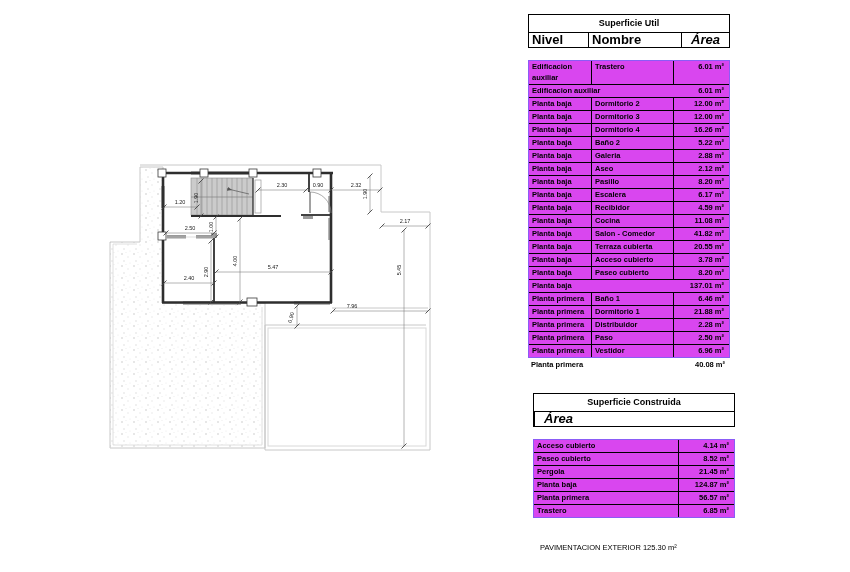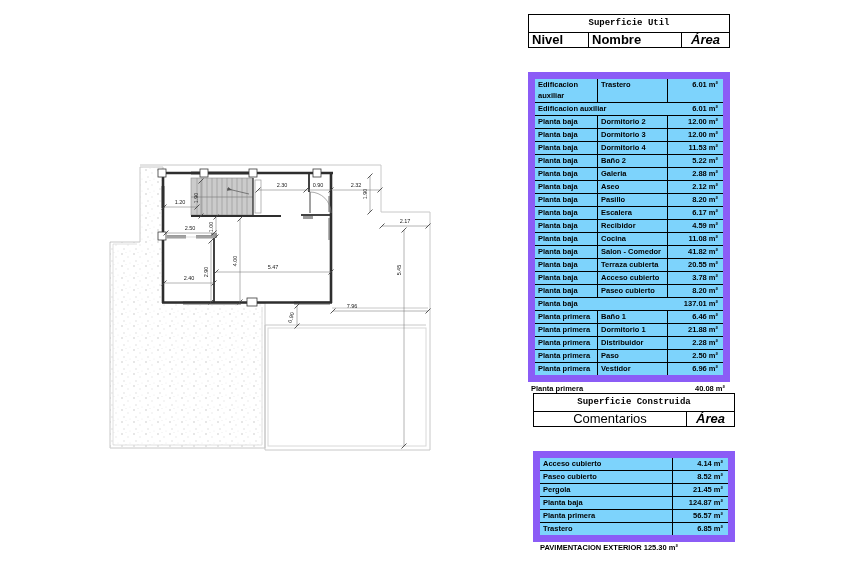--- a/index.html
+++ b/index.html
@@ -3,43 +3,43 @@
 <meta charset="utf-8">
 <style>
   html,body{margin:0;padding:0;background:#fff;}
   #canvas{position:relative;width:850px;height:572px;background:#ffffff;overflow:hidden;
           font-family:"Liberation Sans",sans-serif;color:#000;}
   svg{position:absolute;left:0;top:0;}
 
   
   .tbl{position:absolute;width:202px;font-weight:700;}
   .titlebox{border:1px solid #000;background:#fff;}
-  .t-title{height:17px;line-height:17px;text-align:center;font-size:9px;border-bottom:1px solid #000;font-family:Liberation Mono, monospace;}
+  .t-title{height:17px;line-height:17px;text-align:center;font-size:9px;border-bottom:1px solid #000;}
   .headrow{display:flex;height:14px;line-height:14px;font-size:13px;}
   .gap{height:12px;}
-  .databox{border:7px solid #8b5cf6;background:#7dd3fc;margin-top:12px;}
+  .databox{border:1px solid #8b5cf6;background:#d946ef;}
   .trow{display:flex;border-bottom:1px solid #000;font-size:7.5px;height:12px;line-height:12px;}
   .databox .trow:last-child{border-bottom:none;}
   .trow.tall{height:23px;line-height:11px;}
   .c{padding:0 3px;white-space:nowrap;overflow:hidden;}
   .tall .col-nivel{white-space:normal;}
   .col-nivel{width:56px;border-right:1px solid #000;}
   .col-nombre{flex:1;border-right:1px solid #000;}
   .col-area{width:47px;text-align:right;padding-right:5px;}
   .summary .col-label{flex:1;}
   .two .col-label{flex:1;border-right:1px solid #000;}
   .afterrow{display:flex;font-size:7.5px;height:13px;line-height:13px;}
   .afterrow .col-label{flex:1;padding:0 3px;}
   .afterrow .col-area{width:47px;text-align:right;padding-right:5px;}
   
   .h-nivel{width:56px;border-right:1px solid #000;padding-left:3px;}
   .h-nombre{flex:1;border-right:1px solid #000;padding-left:3px;}
   .h-area{width:47px;text-align:center;font-style:italic;}
   .h-label{flex:1;text-align:center;font-weight:400;}
-  #footer-note{position:absolute;left:540px;top:543px;font-size:7.5px;font-weight:700;}
+  #footer-note{position:absolute;left:540px;top:543px;font-size:7.5px;font-weight:400;}
 </style>
 </head>
 <body>
 
 <div id="canvas">
 
   <svg width="850" height="572" viewBox="0 0 850 572">
     <defs>
       <pattern id="stip" patternUnits="userSpaceOnUse" width="12" height="12">
         <circle cx="2" cy="2" r="0.9" fill="#dcdcdc"></circle>
@@ -222,21 +222,21 @@
           <div class="c col-area">12.00 m²</div>
         </div>
         <div class="trow">
           <div class="c col-nivel">Planta baja</div>
           <div class="c col-nombre">Dormitorio 3</div>
           <div class="c col-area">12.00 m²</div>
         </div>
         <div class="trow">
           <div class="c col-nivel">Planta baja</div>
           <div class="c col-nombre">Dormitorio 4</div>
-          <div class="c col-area">11.53 m²</div>
+          <div class="c col-area">16.26 m²</div>
         </div>
         <div class="trow">
           <div class="c col-nivel">Planta baja</div>
           <div class="c col-nombre">Baño 2</div>
           <div class="c col-area">5.22 m²</div>
         </div>
         <div class="trow">
           <div class="c col-nivel">Planta baja</div>
           <div class="c col-nombre">Galeria</div>
           <div class="c col-area">2.88 m²</div>
@@ -321,21 +321,20 @@
           <div class="col-label">Planta primera</div>
           <div class="col-area">40.08 m²</div>
         </div>
       </div>
   </div>
 
   <div class="tbl" id="tbl-cons" style="left:533px;top:393px;">
     <div class="titlebox">
       <div class="t-title">Superficie Construida</div>
       <div class="headrow">
-        <div class="h-label">Comentarios</div>
         <div class="h-area" style="border-left:1px solid #000;">Área</div>
       </div>
     </div>
     <div class="gap"></div>
     <div class="databox">
         <div class="trow two">
           <div class="c col-label">Acceso cubierto</div>
           <div class="c col-area">4.14 m²</div>
         </div>
         <div class="trow two">

